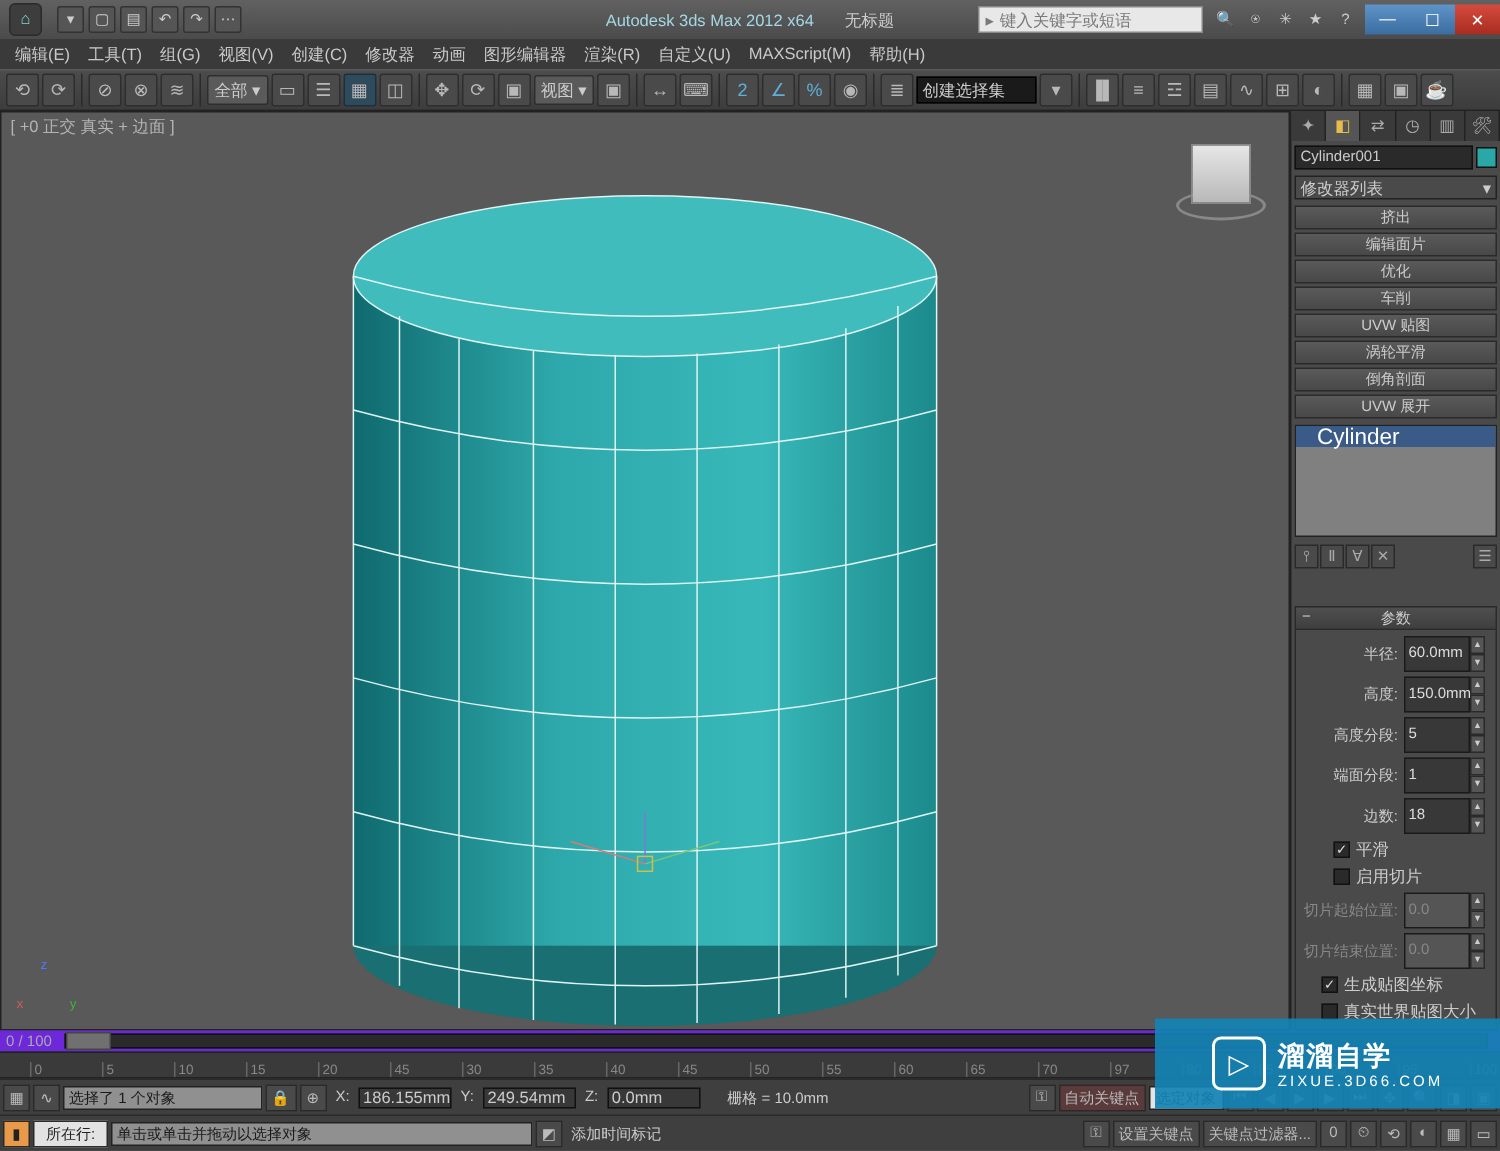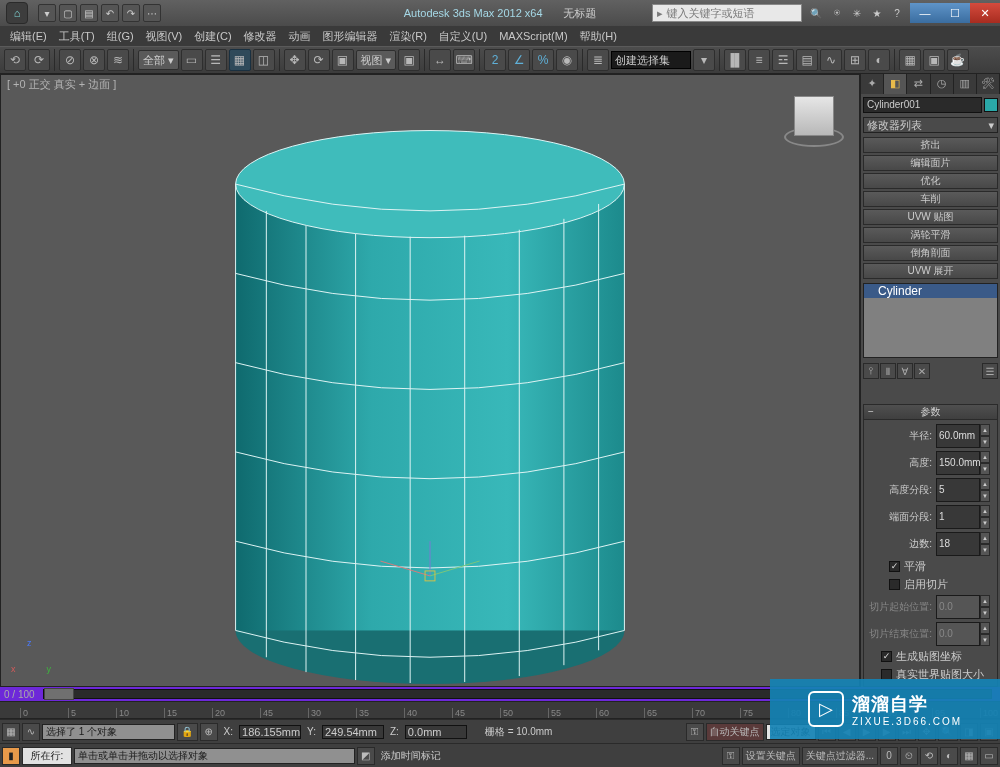--- a/index.html
+++ b/index.html
@@ -49,21 +49,21 @@
 .cp-tabs { height:20px; display:flex; background:#3a3a3a; }
 .cp-tabs .cpt { flex:1; display:flex;align-items:center;justify-content:center; color:#aaa; border-right:1px solid #222; font-size:11px;}
 .cp-tabs .cpt.active { background:#555; color:#e8bb4a;}
 .obj-name-row { display:flex; align-items:center; height:18px; margin:2px;}
 .obj-name { flex:1; height:16px; background:#2a2a2a; border:1px solid #111; color:#ccc; padding:0 3px; display:flex;align-items:center; font-size:10px;}
 .obj-color { width:14px; height:14px; background:#2aa8a8; border:1px solid #111; margin-left:2px;}
 .mod-list-drop { margin:2px; height:16px; background:#4a4a4a; border:1px solid #222; color:#ccc; display:flex;align-items:center;justify-content:space-between; padding:0 3px; font-size:10px;}
 .mod-buttons { display:grid; grid-template-columns:1fr; gap:2px; margin:2px;}
 .mod-buttons .mb { height:16px; background:linear-gradient(#5a5a5a,#484848); border:1px solid #2a2a2a; color:#ccc; display:flex;align-items:center;justify-content:center; font-size:10px;}
 .mod-stack { margin:2px; height:76px; background:#808080; border:1px solid #222; padding:0; overflow:hidden;}
-.mod-stack .stack-item { background:#3a5a88; color:#fff; height:14px; display:flex;align-items:center; padding:0 14px; font-size:12px;}
+.mod-stack .stack-item { background:#3a5a88; color:#fff; height:14px; display:flex;align-items:center; padding:0 14px; font-size:15px;}
 .stack-tools { margin:2px 2px 0 2px; height:18px; display:flex; gap:1px; align-items:center;}
 .stack-tools .stbtn { width:16px; height:16px; background:#4a4a4a; border:1px solid #2a2a2a; display:flex;align-items:center;justify-content:center; color:#aaa; font-size:10px;}
 .stack-tools .spacer{flex:1;}
 
 .rollout-head { margin:6px 2px 0 2px; height:16px; background:linear-gradient(#4f4f4f,#3f3f3f); border:1px solid #2a2a2a; color:#ccc; display:flex;align-items:center;justify-content:center; font-size:10px; position:relative;}
 .rollout-head::before{content:"−"; position:absolute; left:4px; color:#ccc;}
 .rollout-body { margin:0 2px; padding:4px 7px; background:#4a4a4a; border:1px solid #2a2a2a; border-top:none; display:flex; flex-direction:column; gap:3px;}
 .param-row { display:flex; align-items:center; gap:4px; justify-content:flex-end;}
 .param-label { color:#ccc; font-size:10px; white-space:nowrap; text-align:right;}
 .spinner { display:flex; height:24px;}
@@ -406,21 +406,21 @@
       <div class="tick" style="left: 26%;">45</div>
       <div class="tick" style="left: 30.8%;">30</div>
       <div class="tick" style="left: 35.6%;">35</div>
       <div class="tick" style="left: 40.4%;">40</div>
       <div class="tick" style="left: 45.2%;">45</div>
       <div class="tick" style="left: 50%;">50</div>
       <div class="tick" style="left: 54.8%;">55</div>
       <div class="tick" style="left: 59.6%;">60</div>
       <div class="tick" style="left: 64.4%;">65</div>
       <div class="tick" style="left: 69.2%;">70</div>
-      <div class="tick" style="left: 74%;">75</div>
+      <div class="tick" style="left: 74%;">97</div>
       <div class="tick" style="left: 78.8%;">80</div>
       <div class="tick" style="left: 83.6%;">85</div>
       <div class="tick" style="left: 88.4%;">90</div>
       <div class="tick" style="left: 93.2%;">95</div>
       <div class="tick" style="left: 98%;">100</div>
     </div>
   <div class="status-rows">
     <div class="status-row">
       <div class="sb-btn">▦</div>
       <div class="sb-btn">∿</div>

